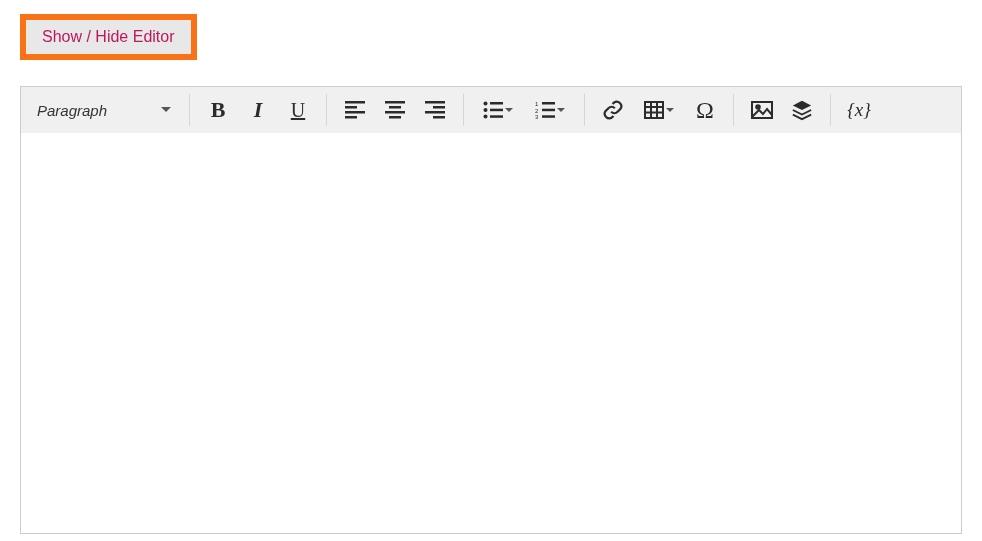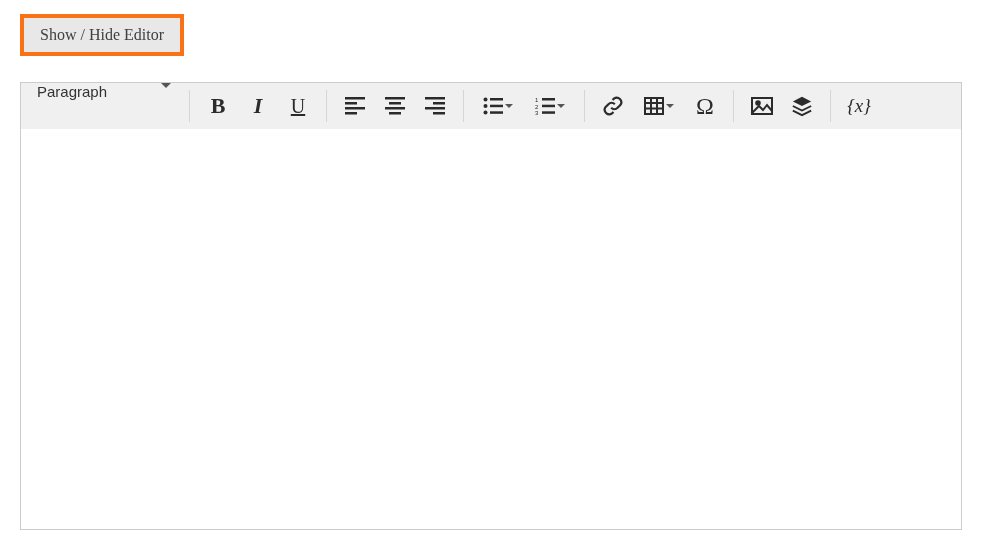--- a/index.html
+++ b/index.html
@@ -8,25 +8,24 @@
     padding: 14px 20px;
     font-family: Arial, Helvetica, sans-serif;
     background: #fff;
     color: #333;
     width: 982px;
   }
   .toggle-btn {
     display: inline-block;
     padding: 8px 16px;
     background: #e8e8e8;
-    border: 4px solid #f97316;
+    border: 6px solid #f97316;
     font-size: 16px;
-    color: #404040;
+    color: #be185d;
     cursor: pointer;
-    font-family: Liberation Serif, serif;
   }
   .editor-wrap {
     margin-top: 26px;
     border: 1px solid #ccc;
   }
   .toolbar {
     display: flex;
     align-items: center;
     background: #f0f0f0;
     height: 46px;
@@ -39,25 +38,26 @@
     padding: 0 4px;
   }
   .divider {
     width: 1px;
     height: 32px;
     background: #d6d6d6;
     margin: 0 4px;
   }
   .format-select {
     display: flex;
-    align-items: flex-start;
+    align-items: center;
     padding: 0 10px 0 6px;
     height: 100%;
     cursor: pointer;
     min-width: 150px;
+    font-style: italic;
   }
   .format-select .label {
     font-size: 15px;
     color: #333;
     flex: 1;
   }
   .btn {
     width: 40px;
     height: 38px;
     display: flex;

